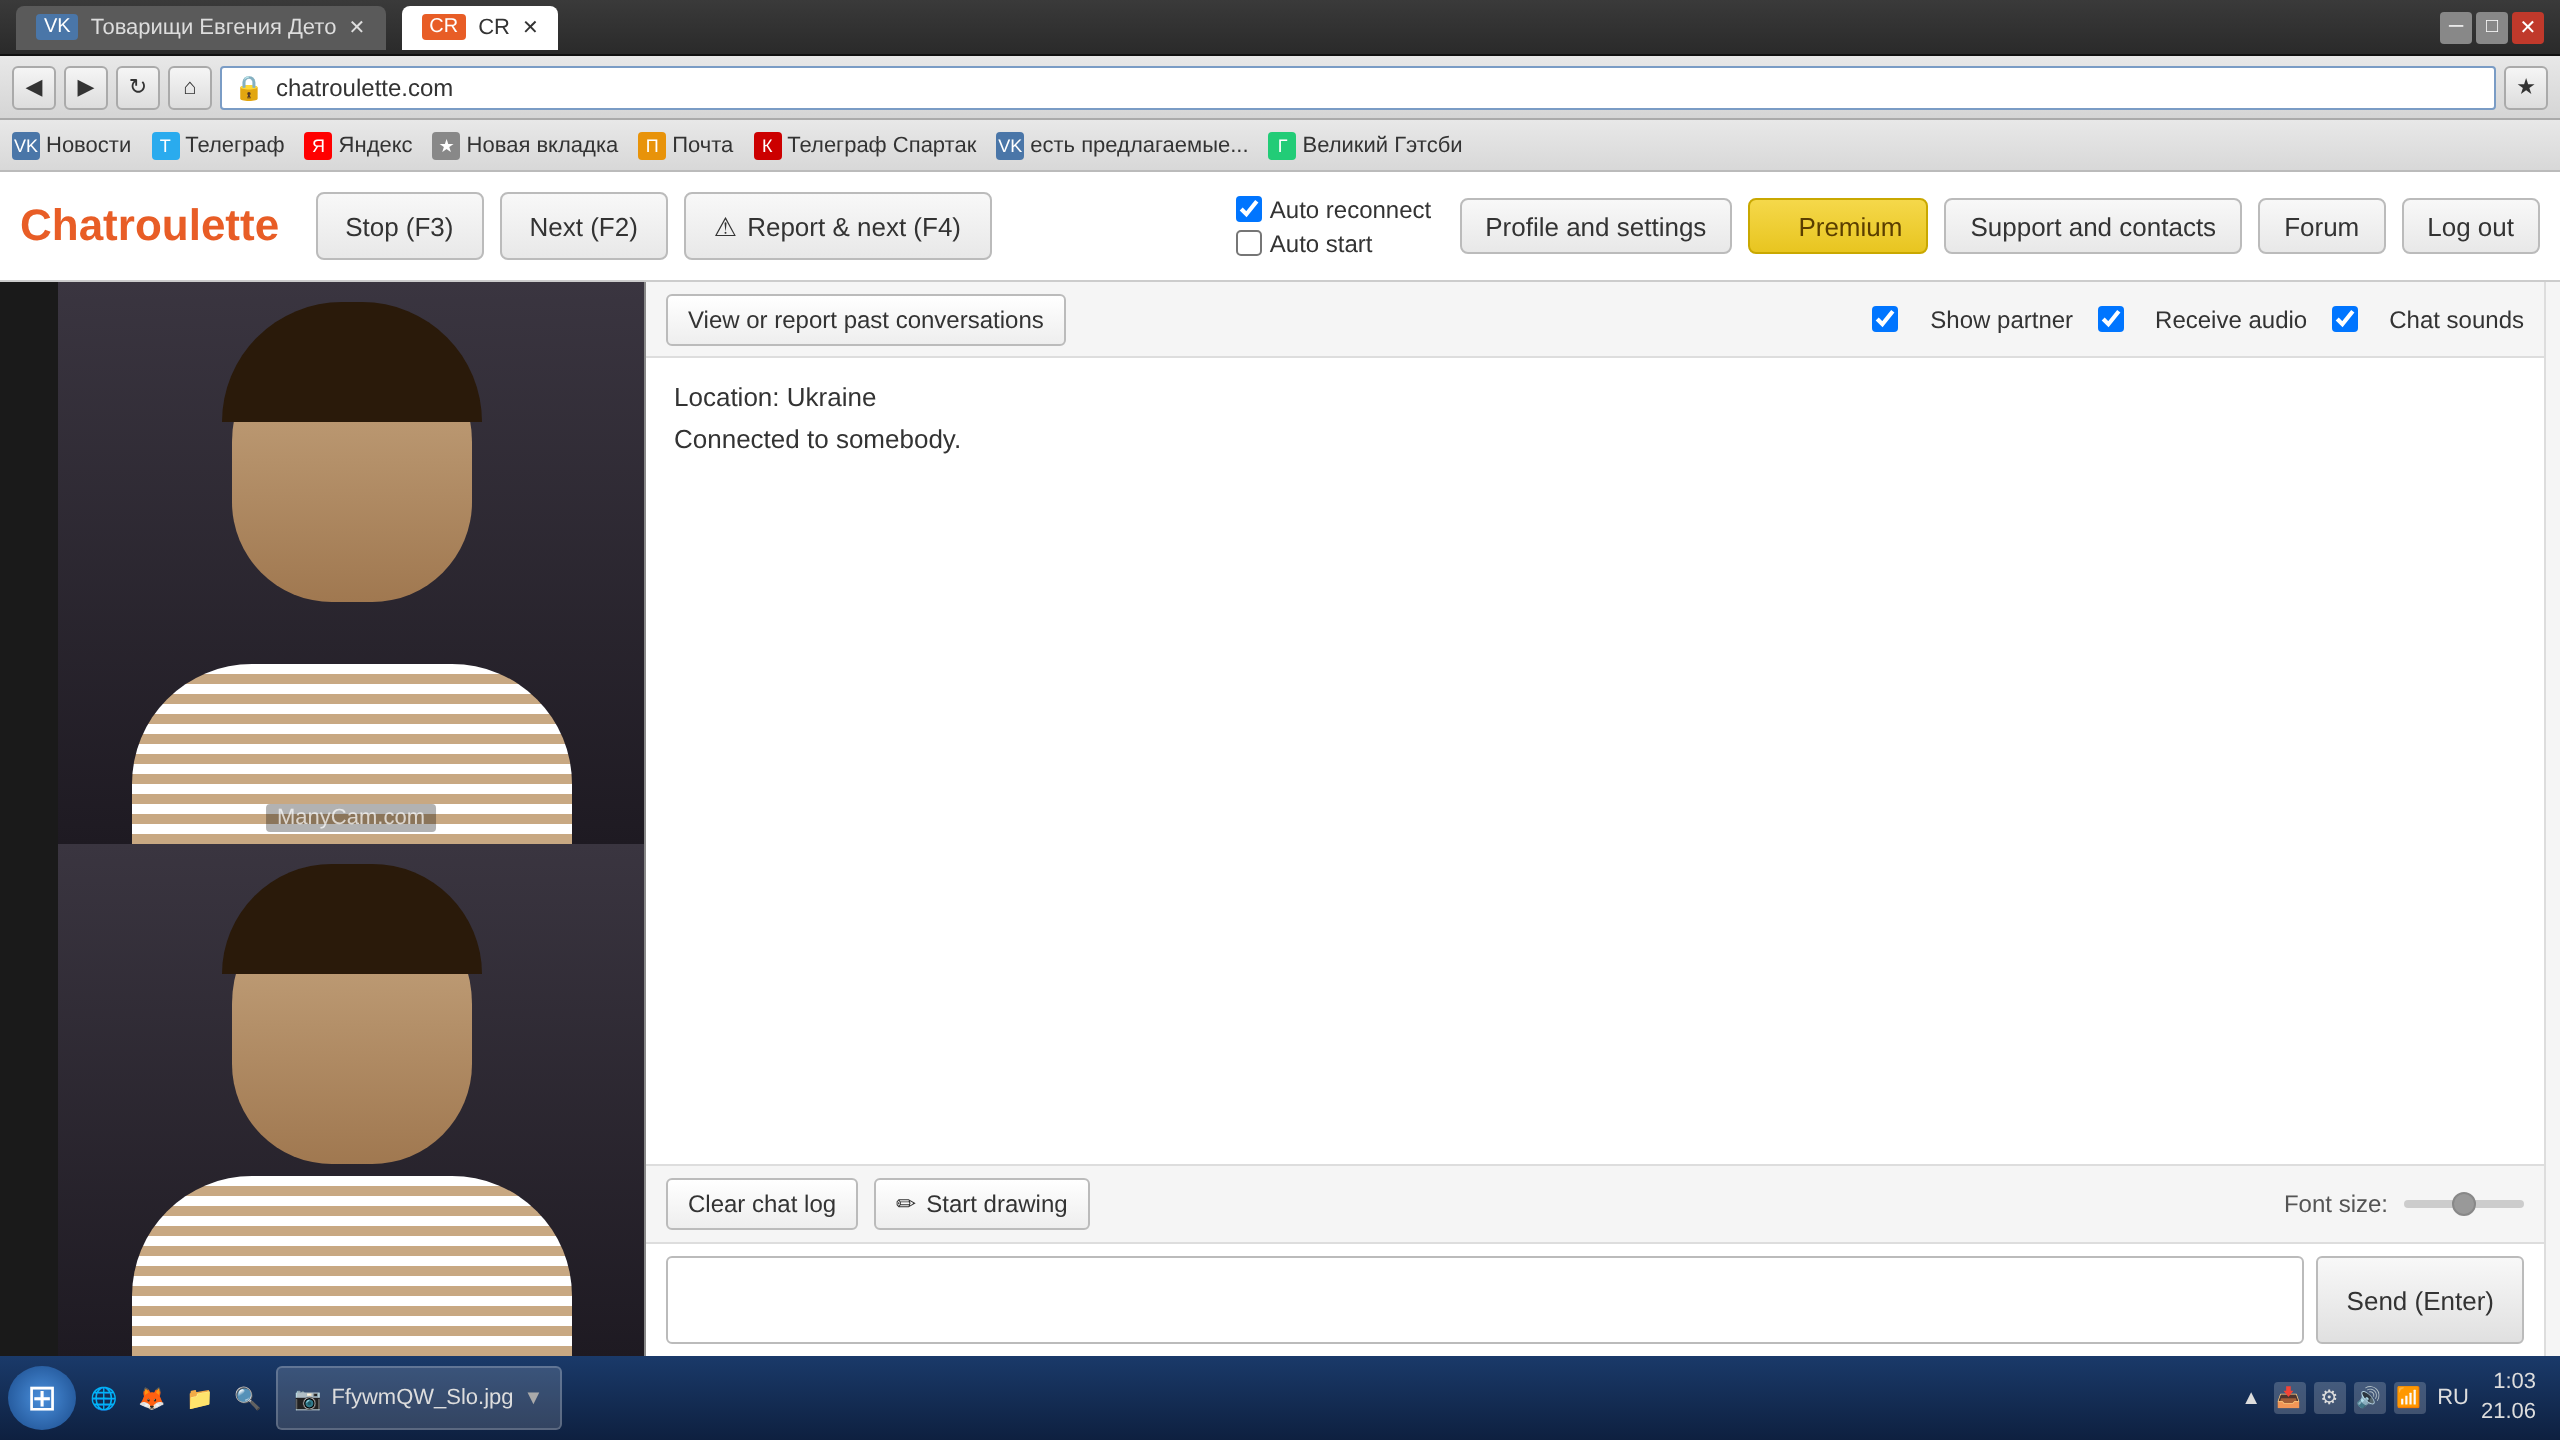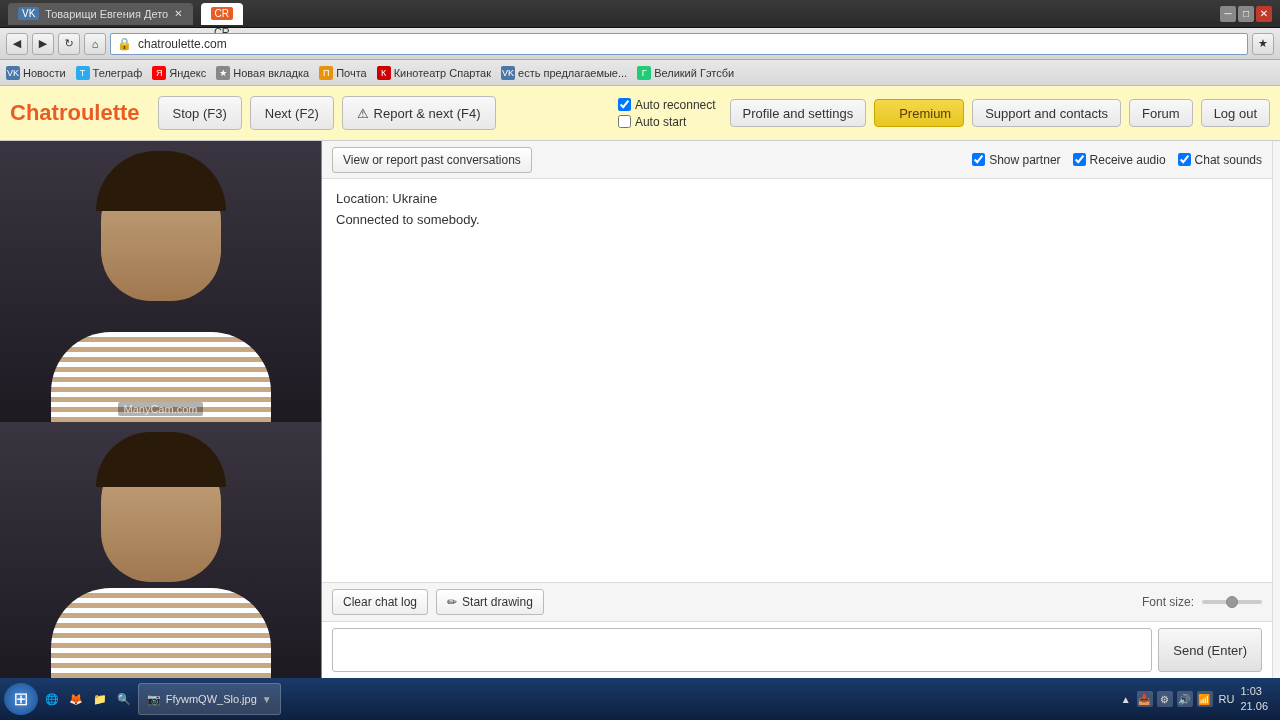--- a/index.html
+++ b/index.html
@@ -19,21 +19,21 @@
       background: #5a5a5a;
       color: #ddd;
       font-size: 11px;
       padding: 4px 10px;
       border-radius: 4px 4px 0 0;
       display: flex;
       align-items: center;
       gap: 6px;
       height: 22px;
     }
-    .browser-tab.active { background: #fff; color: #333; flex-direction: column; }
+    .browser-tab.active { background: #fff; color: #333; }
     .tab-close { font-size: 10px; cursor: pointer; }
     .browser-controls {
       height: 32px;
       background: linear-gradient(to bottom, #e8e8e8, #d5d5d5);
       display: flex;
       align-items: center;
       padding: 0 6px;
       gap: 4px;
       border-bottom: 1px solid #aaa;
     }
@@ -82,21 +82,21 @@
       display: inline-flex;
       align-items: center;
       justify-content: center;
       font-size: 9px;
       color: white;
     }
 
     
     .app-header {
       height: 55px;
-      background: #fef9c3;
+      background: #ffffff;
       border-bottom: 1px solid #ccc;
       display: flex;
       align-items: center;
       padding: 0 10px;
       gap: 8px;
     }
     .logo {
       font-size: 22px;
       font-weight: bold;
       color: #e85d26;
@@ -160,26 +160,27 @@
     }
 
     
     .main-content {
       display: flex;
       height: calc(720px - 28px - 32px - 26px - 55px - 42px);
     }
 
     
     .video-panel {
-      width: 322px;
+      width: 294px;
       background: #111;
       flex-shrink: 0;
       display: flex;
       flex-direction: column;
       border-right: 1px solid #888;
+      margin-left: 29px;
     }
     .video-box {
       position: relative;
       overflow: hidden;
     }
     .video-box.partner { flex: 1.1; }
     .video-box.self { flex: 1; }
     .video-label {
       position: absolute;
       top: 6px;
@@ -228,21 +229,21 @@
     }
     .chat-options {
       margin-left: auto;
       display: flex;
       align-items: center;
       gap: 12px;
     }
     .chat-option-item {
       display: flex;
       align-items: center;
-      gap: 4px;
+      gap: 16px;
       font-size: 12px;
       color: #333;
     }
     .chat-messages {
       flex: 1;
       padding: 12px 14px;
       overflow-y: auto;
       background: #fff;
     }
     .message-line {
@@ -390,21 +391,21 @@
     .tray-icon {
       width: 16px; height: 16px;
       background: rgba(255,255,255,0.2);
       border-radius: 2px;
       display: flex;
       align-items: center;
       justify-content: center;
       font-size: 10px;
     }
     .clock {
-      text-align: left;
+      text-align: right;
       font-size: 11px;
       color: #ddd;
       line-height: 1.4;
     }
 
     
     .scrollbar-hint {
       width: 8px;
       background: #f5f5f5;
       border-left: 1px solid #ddd;
@@ -460,21 +461,21 @@
   <div class="bookmark-item">
     <span class="bookmark-icon" style="background:#888;">★</span>
     <span>Новая вкладка</span>
   </div>
   <div class="bookmark-item">
     <span class="bookmark-icon" style="background:#e8930a;">П</span>
     <span>Почта</span>
   </div>
   <div class="bookmark-item">
     <span class="bookmark-icon" style="background:#c00;">К</span>
-    <span>Кинотеатр Спартак</span>
+    <span>Телеграф Спартак</span>
   </div>
   <div class="bookmark-item">
     <span class="bookmark-icon" style="background:#4a76a8;">VK</span>
     <span>есть предлагаемые...</span>
   </div>
   <div class="bookmark-item">
     <span class="bookmark-icon" style="background:#2c7;">Г</span>
     <span>Великий Гэтсби</span>
   </div>
 </div>

